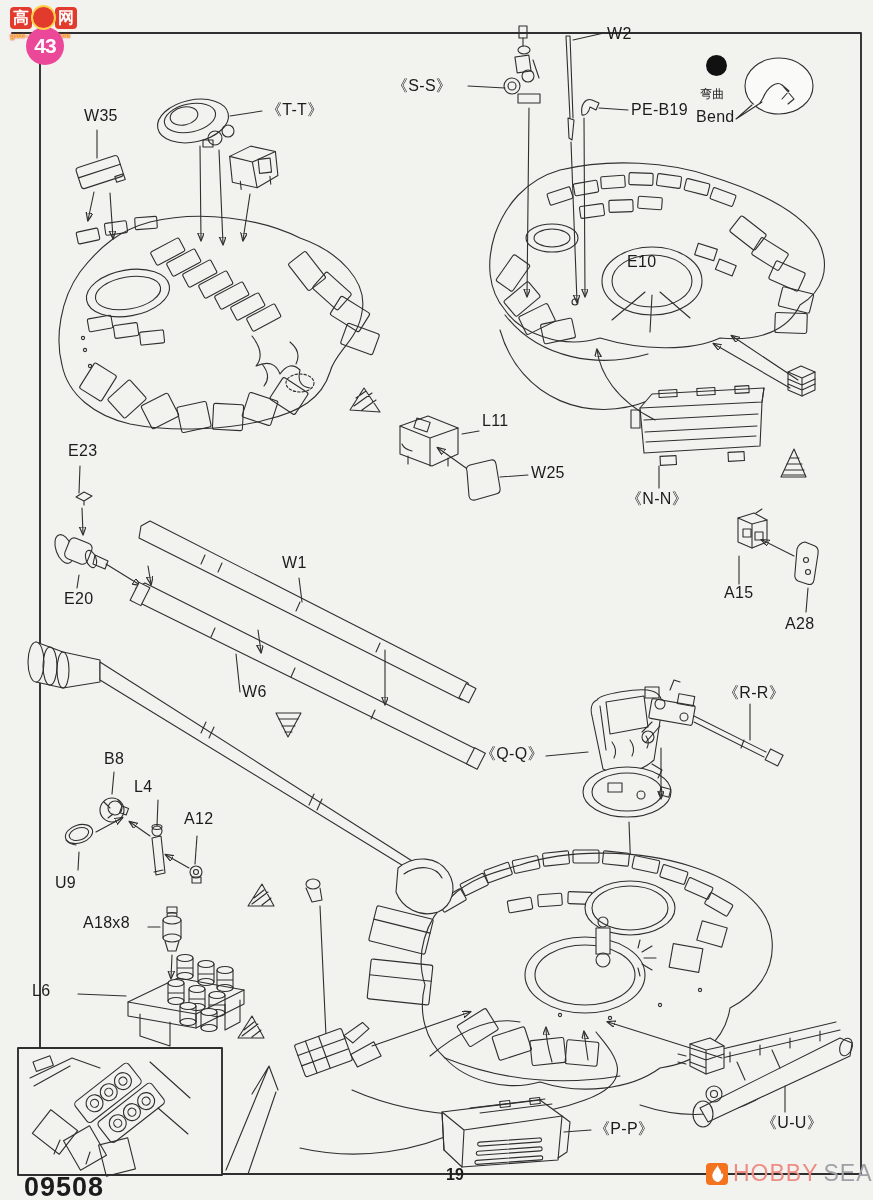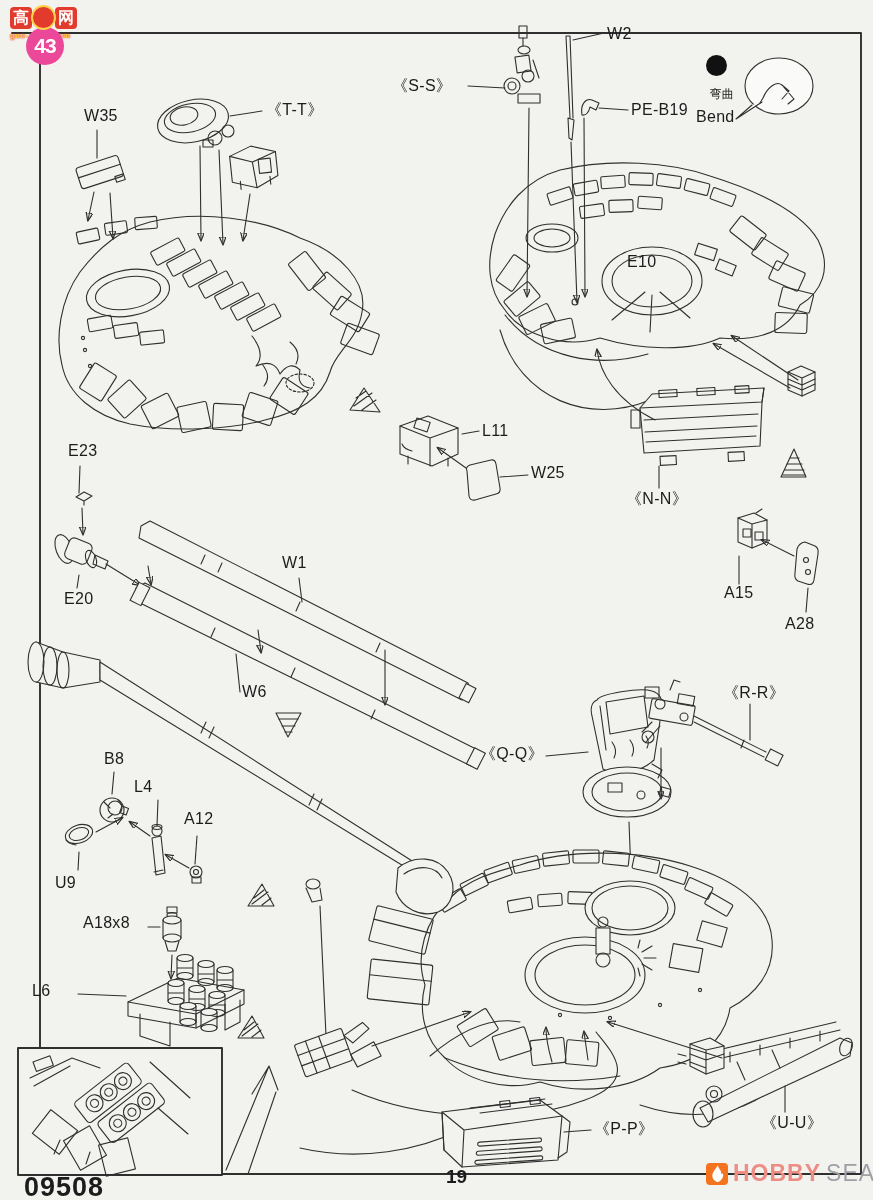--- a/index.html
+++ b/index.html
@@ -17,28 +17,28 @@
     background:#ec4899;color:#fff;font-weight:bold;font-size:21px;display:flex;
     align-items:center;justify-content:center;letter-spacing:-1px;}
   .sitewm{position:absolute;left:10px;top:5px;width:96px;}
   .sitewm .row{display:flex;align-items:center;gap:1px;}
   .sitewm .cbox{width:22px;height:22px;background:#e23b2e;color:#fff;font-weight:bold;
     font-size:16px;line-height:22px;text-align:center;border-radius:4px;}
   .sitewm .badge{width:25px;height:25px;border-radius:50%;background:#e23b2e;border:2px solid #ffd24a;
     margin:0 -2px;z-index:2;box-sizing:border-box;}
   .sitewm .sub{font-size:8px;font-weight:bold;color:#ffd24a;letter-spacing:.5px;
     text-shadow:0 0 1px #e23b2e,0 0 2px #e23b2e;margin-top:1px;}
-  .bendcn{position:absolute;left:700px;top:84px;width:34px;text-align:right;font-size:12px;}
+  .bendcn{position:absolute;left:700px;top:84px;width:34px;text-align:left;font-size:12px;}
   .benden{position:absolute;left:696px;top:107px;width:42px;text-align:left;font-size:16px;}
   .bendicon{position:absolute;left:706px;top:55px;width:21px;height:21px;border-radius:50%;background:#111;}
   .kitno{position:absolute;left:24px;top:1172px;font-size:27px;font-weight:bold;letter-spacing:1px;}
-  .pageno{position:absolute;left:446px;top:1166px;font-size:19px;font-weight:bold;}
+  .pageno{position:absolute;left:446px;top:1166px;font-size:16px;font-weight:bold;}
   .hslogo{position:absolute;left:706px;top:1160px;display:flex;align-items:center;gap:5px;}
   .hslogo .flame{width:22px;height:22px;background:#f4731f;border-radius:4px;position:relative;}
-  .hslogo .w1{color:#ee8d84;font-weight:bold;font-size:23px;letter-spacing:1px;}
+  .hslogo .w1{color:#ee8d84;font-weight:normal;font-size:23px;letter-spacing:1px;}
   .hslogo .w2{color:#9fa0a6;font-size:23px;letter-spacing:1px;}
 </style>
 </head>
 <body>
 
 <div class="page">
 
 <svg class="art" width="873" height="1200" viewBox="0 0 873 1200">
 <defs>
   <marker id="ah" markerWidth="9" markerHeight="8" refX="6.5" refY="3" orient="auto">
@@ -741,21 +741,21 @@
 <div class="bendicon"></div>
 <div class="bendcn lbl">弯曲</div>
 <div class="benden lbl">Bend</div>
 
 <div class="lbl" style="left:84px;top:106px">W35</div>
 <div class="lbl" style="left:266px;top:100px">《T-T》</div>
 <div class="lbl" style="left:392px;top:76px">《S-S》</div>
 <div class="lbl" style="left:607px;top:24px">W2</div>
 <div class="lbl" style="left:631px;top:100px">PE-B19</div>
 <div class="lbl" style="left:627px;top:252px">E10</div>
-<div class="lbl" style="left:482px;top:421px">L11</div>
+<div class="lbl" style="left:482px;top:411px">L11</div>
 <div class="lbl" style="left:531px;top:463px">W25</div>
 <div class="lbl" style="left:626px;top:489px">《N-N》</div>
 <div class="lbl" style="left:724px;top:583px">A15</div>
 <div class="lbl" style="left:785px;top:614px">A28</div>
 <div class="lbl" style="left:68px;top:441px">E23</div>
 <div class="lbl" style="left:64px;top:589px">E20</div>
 <div class="lbl" style="left:282px;top:553px">W1</div>
 <div class="lbl" style="left:242px;top:682px">W6</div>
 <div class="lbl" style="left:723px;top:683px">《R-R》</div>
 <div class="lbl" style="left:480px;top:744px">《Q-Q》</div>

